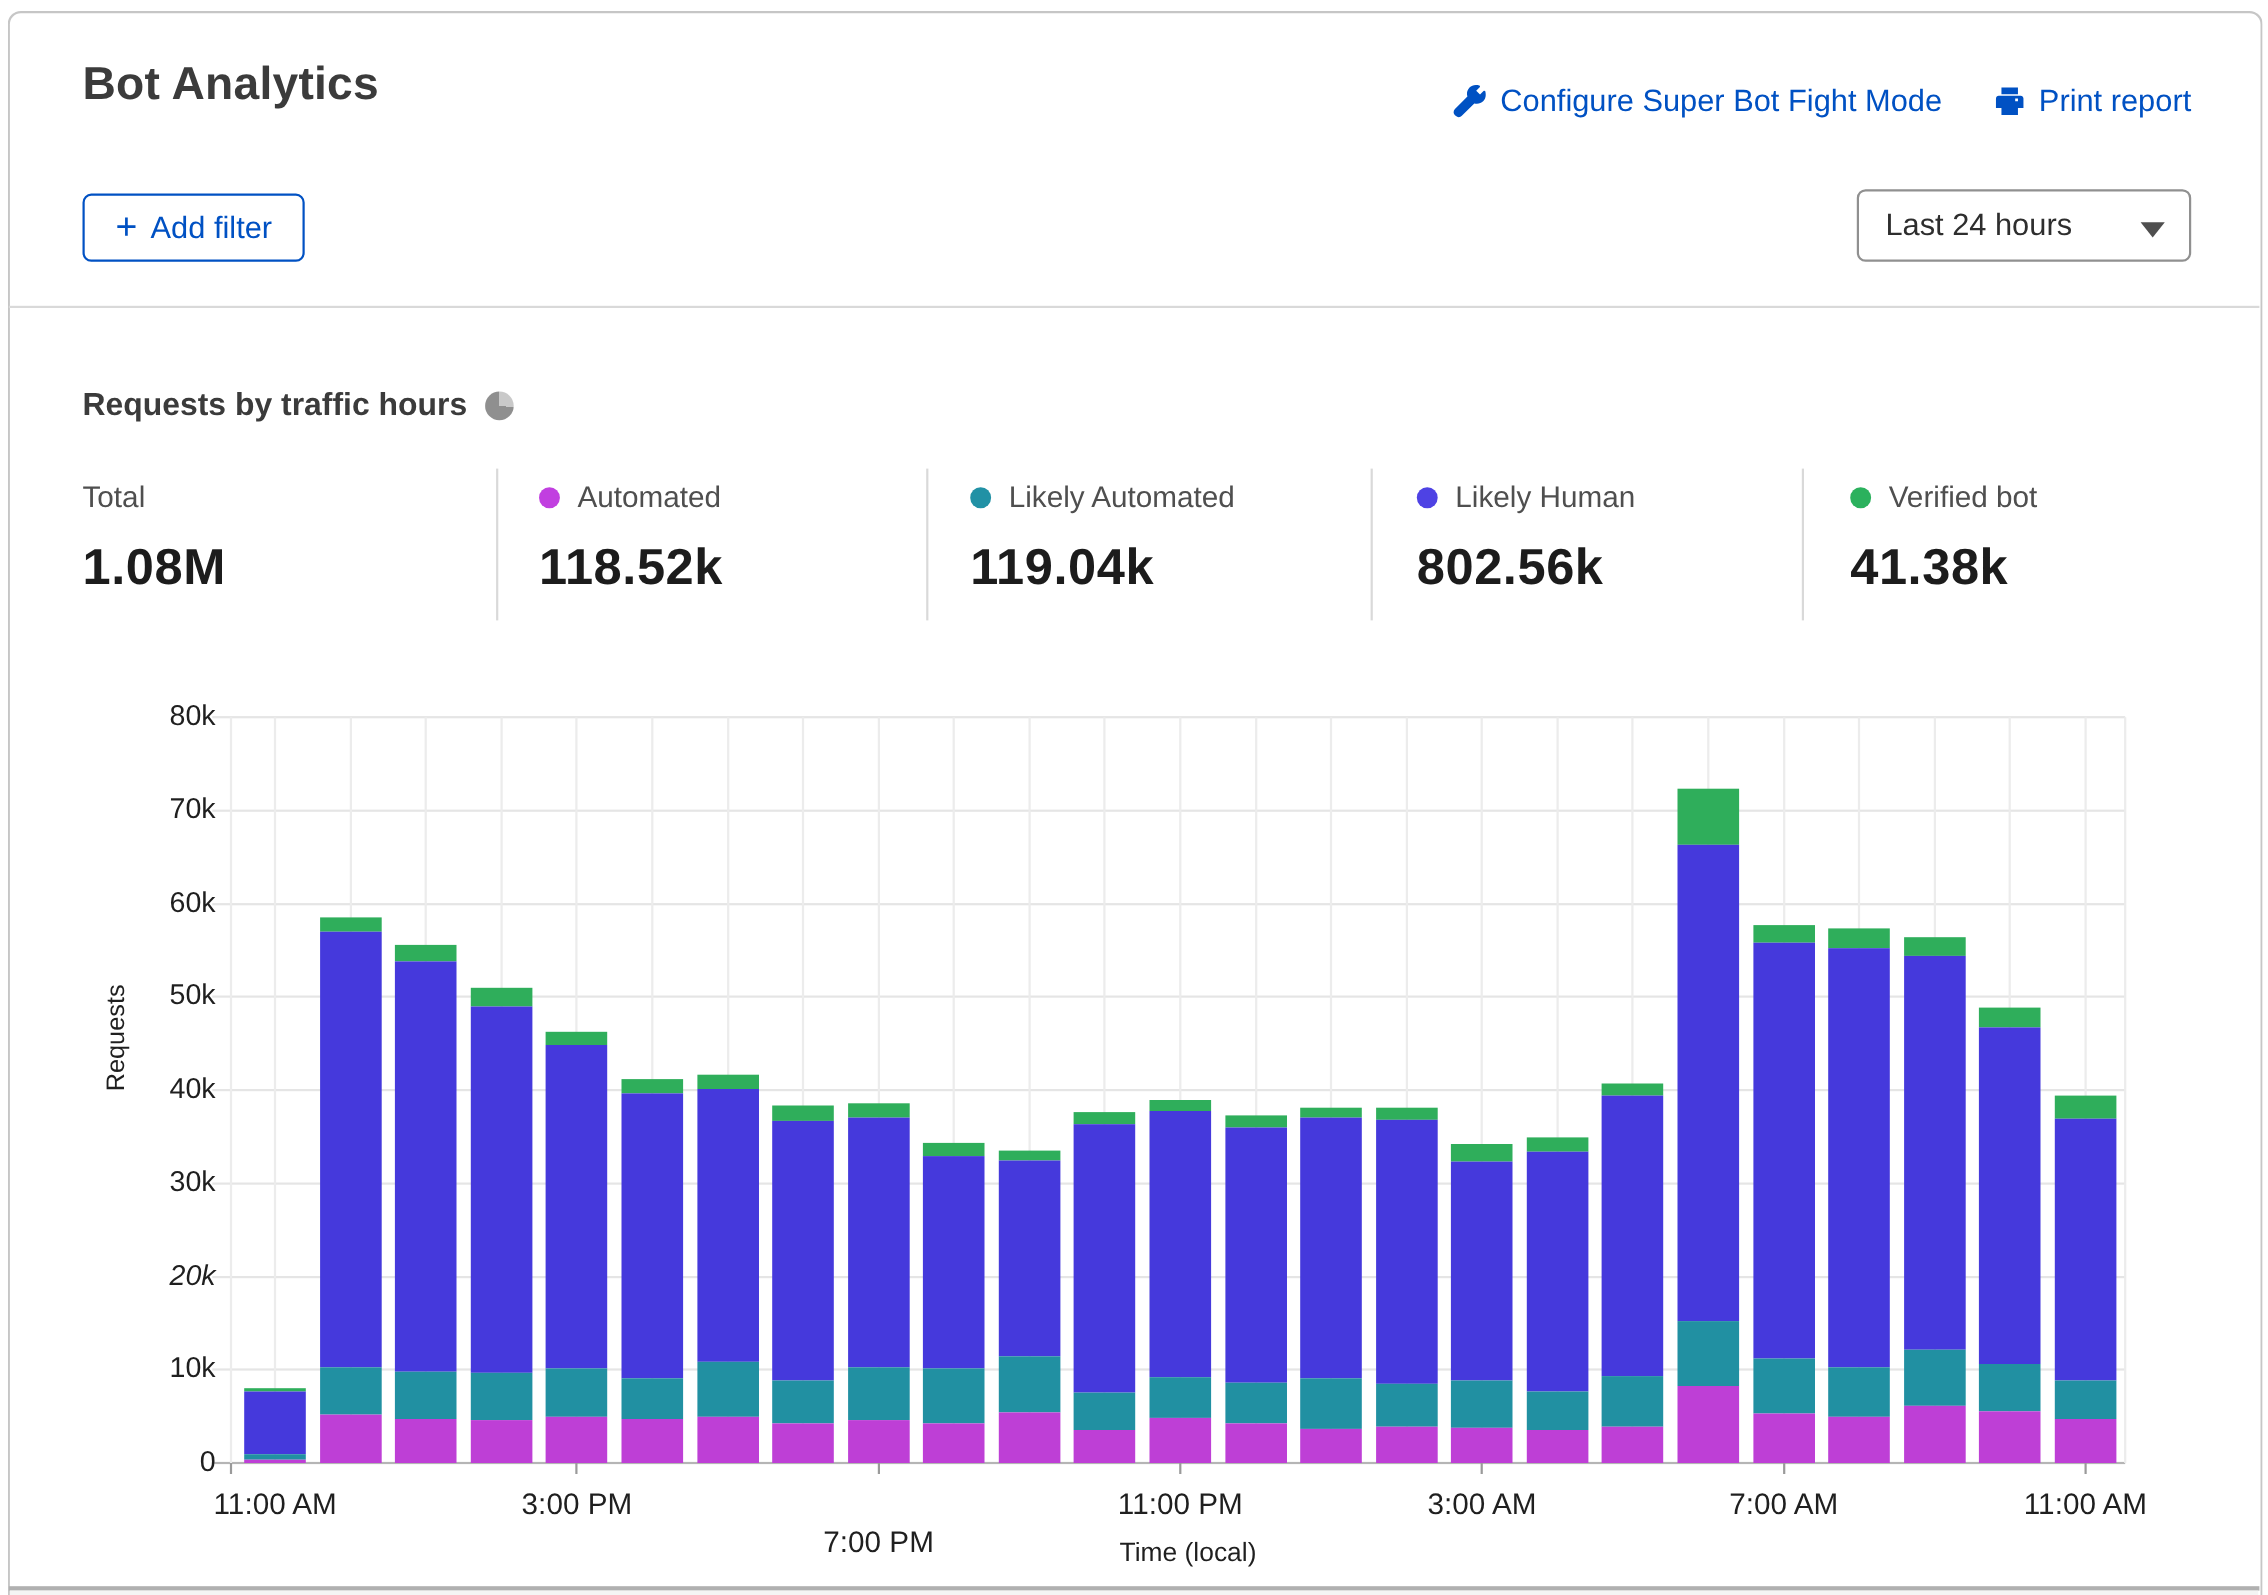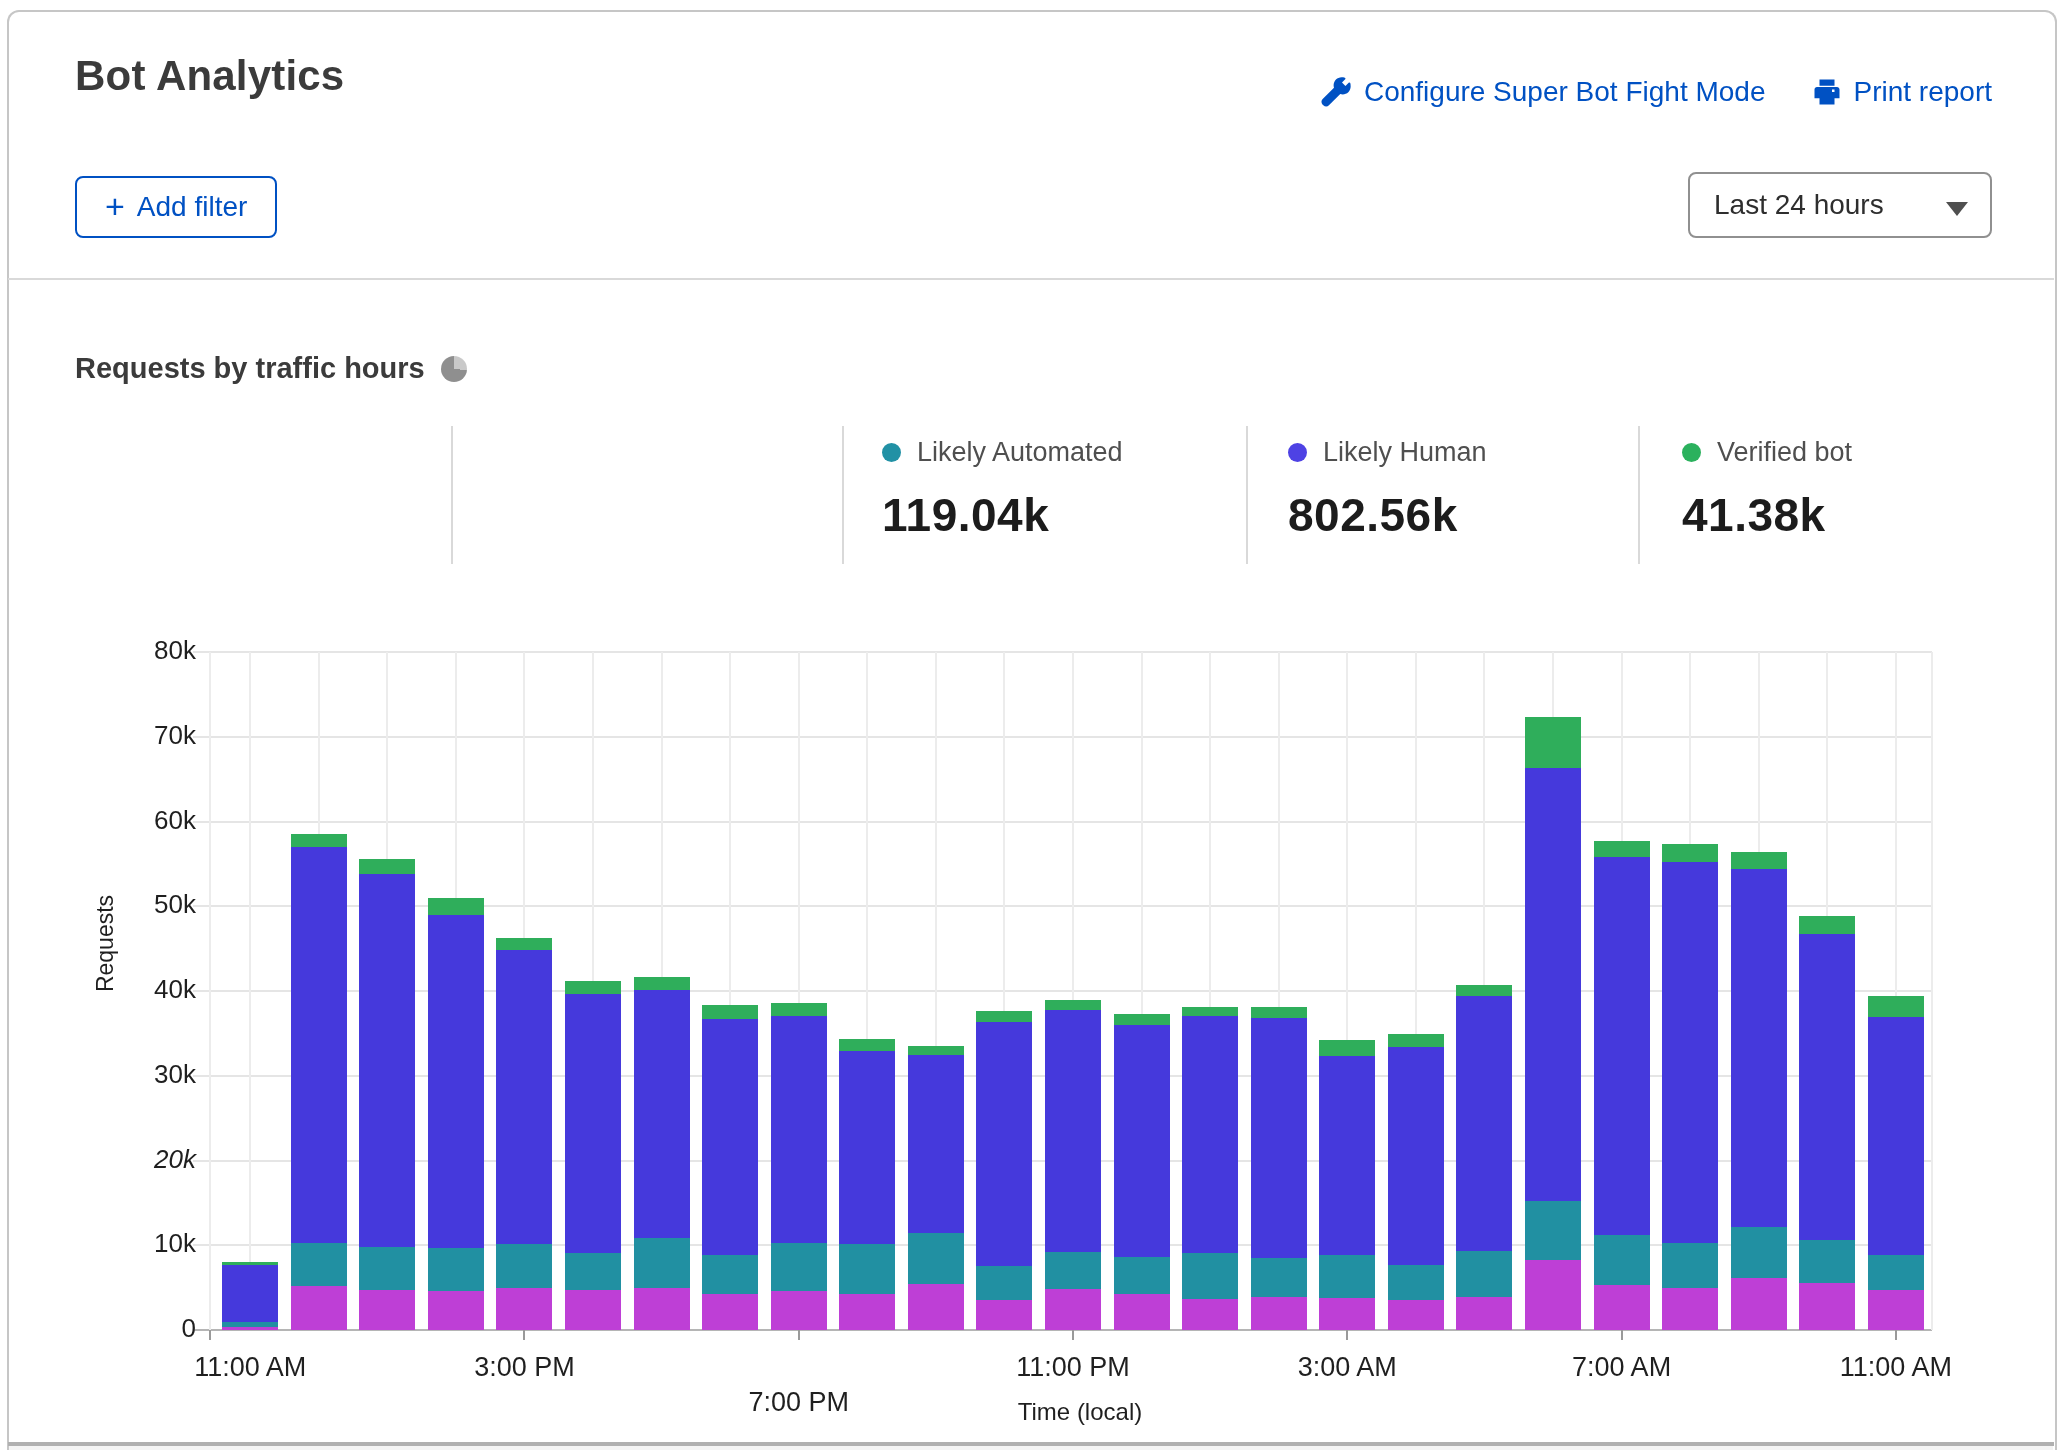--- a/index.html
+++ b/index.html
@@ -87,20 +87,33 @@
     <span class="chev"></span>
   </div>
 
   <div class="header-divider"></div>
 
   <div class="section-heading">
     <span>Requests by traffic hours</span>
     <span class="pie-icon"></span>
   </div>
 
+  <div class="stat" style="left:75px;">
+    <div class="row">
+        <span class="lab">Total</span>
+      </div>
+    <div class="val">1.08M</div>
+  </div>
+  <div class="stat" style="left:490px;">
+    <div class="row">
+        <span class="dot" style="background: rgb(193, 63, 224);"></span>
+      <span class="lab">Automated</span>
+      </div>
+    <div class="val">118.52k</div>
+  </div>
   <div class="stat" style="left:882px;">
     <div class="row">
         <span class="dot" style="background: rgb(33, 145, 165);"></span>
       <span class="lab">Likely Automated</span>
       </div>
     <div class="val">119.04k</div>
   </div>
   <div class="stat" style="left:1288px;">
     <div class="row">
         <span class="dot" style="background: rgb(78, 66, 228);"></span>

